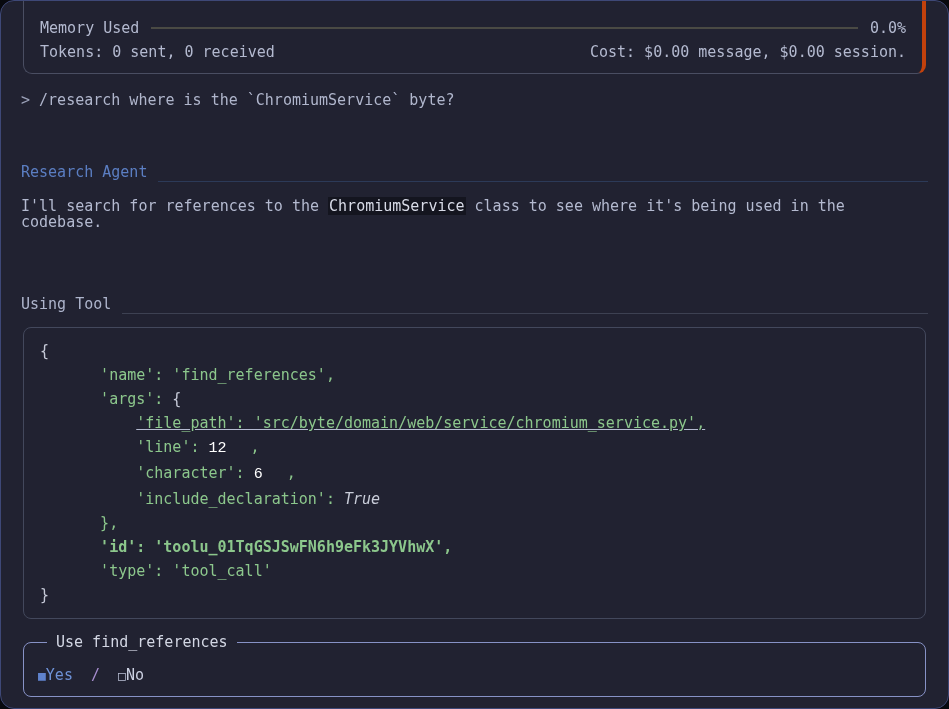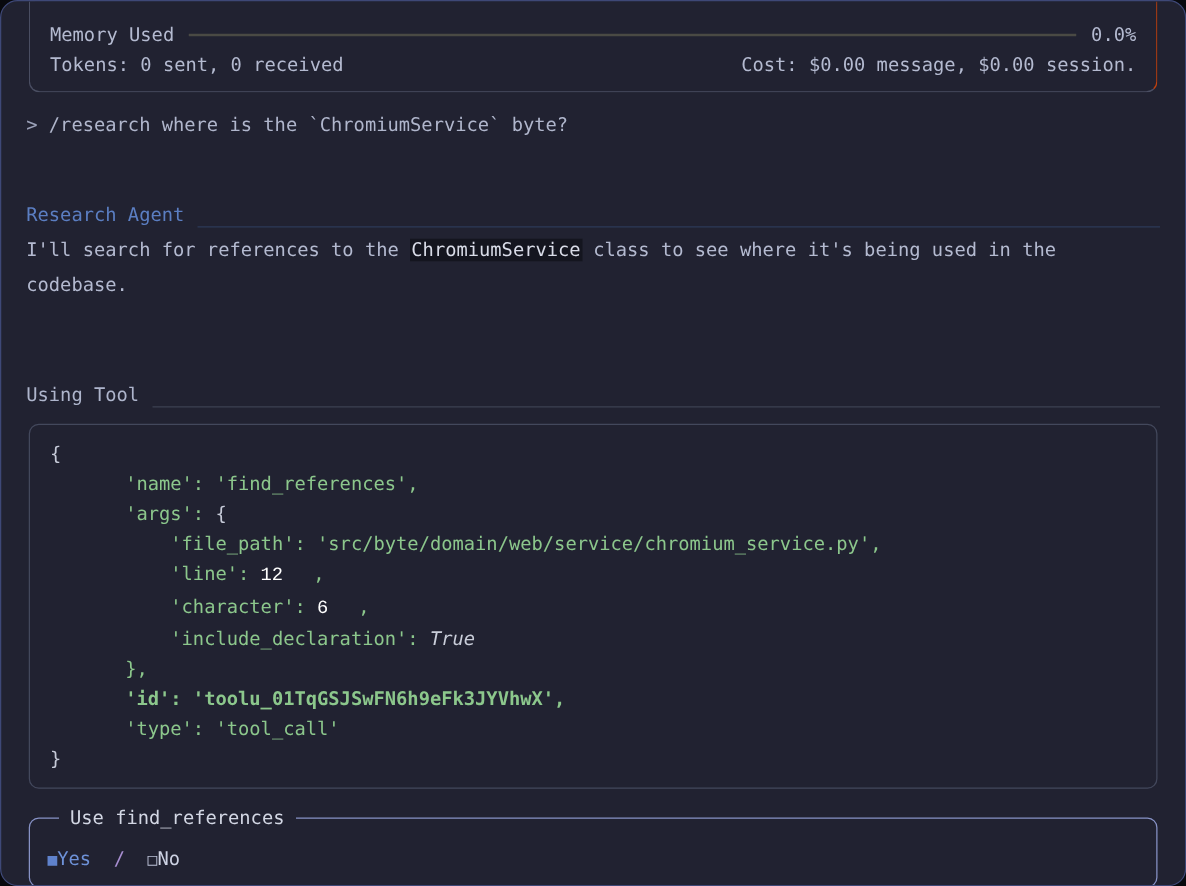--- a/index.html
+++ b/index.html
@@ -15,39 +15,39 @@
     border: 1px solid #3e4877;
     border-radius: 14px;
     overflow: hidden;
     color: #b4bad0;
     font-size: 15px;
   }
   
   .stats-panel {
     margin: 0 22px;
     border-left: 1px solid #4a4e62;
-    border-right: 1px solid #c2410c;
+    border-right: 4px solid #c2410c;
     border-bottom: 1px solid #4a4e62;
     border-radius: 0 0 9px 9px;
     padding: 15px 16px 9px 16px;
   }
   .stats-row { display: flex; align-items: center; line-height: 24px; white-space: nowrap; }
   .stats-row.spread { justify-content: space-between; }
   .progress-line { flex: 1; height: 2px; background: #4a4a44; margin: 0 12px; }
   
   .content { padding: 0 20px; }
   .prompt-line { margin-top: 16px; line-height: 20px; color: #b0b6cc; white-space: pre; }
   .prompt-line .prompt-symbol { color: #9ba1b8; }
   .section-heading { display: flex; align-items: flex-end; line-height: 20px; white-space: nowrap; }
   .section-heading .rule { flex: 1; height: 1px; margin-left: 11px; }
   .heading-agent { margin-top: 52px; color: #5b7ec2; }
   .heading-agent .rule { background: #2c3a58; }
   .heading-tool { margin-top: 64px; color: #aeb5cc; }
   .heading-tool .rule { background: #3d4152; }
-  .agent-message { margin-top: 4px; line-height: 28px; color: #b4bad0; }
+  .agent-message { margin-top: 16px; line-height: 16px; color: #b4bad0; }
   .inline-code { background: #14151f; color: #d9dce8; padding: 0 1px; }
   
   .tool-box {
     margin: 13px 2px 0 2px;
     border: 1px solid #43485c;
     border-radius: 8px;
     padding: 11px 10px 11px 16px;
   }
   .code-line { line-height: 24px; white-space: pre; }
   .tok-p { color: #c6cad8; }
@@ -104,21 +104,21 @@
 
     <div class="section-heading heading-tool">
       <span>Using Tool</span>
       <span class="rule"></span>
     </div>
 
     <div class="tool-box">
         <div class="code-line" style="padding-left: 0ch;"><span class="tok-p">{</span></div>
         <div class="code-line" style="padding-left: 4ch;"><span class="tok-s">'name': 'find_references',</span></div>
         <div class="code-line" style="padding-left: 4ch;"><span class="tok-s">'args': </span><span class="tok-p">{</span></div>
-        <div class="code-line" style="padding-left: 8ch;"><span class="tok-s">'file_path': 'src/byte/domain/web/service/chromium_service.py',</span></div>
+        <div class="code-line" style="padding-left: 8ch; text-decoration: underline;"><span class="tok-s">'file_path': 'src/byte/domain/web/service/chromium_service.py',</span></div>
         <div class="code-line" style="padding-left: 8ch;"><span class="tok-s">'line': </span><span class="tok-n">12</span><span class="tok-s">,</span></div>
         <div class="code-line" style="padding-left: 8ch;"><span class="tok-s">'character': </span><span class="tok-n">6</span><span class="tok-s">,</span></div>
         <div class="code-line" style="padding-left: 8ch;"><span class="tok-s">'include_declaration': </span><span class="tok-b">True</span></div>
         <div class="code-line" style="padding-left: 4ch;"><span class="tok-s">},</span></div>
         <div class="code-line" style="padding-left: 4ch; font-weight: bold;"><span class="tok-s">'id': 'toolu_01TqGSJSwFN6h9eFk3JYVhwX',</span></div>
         <div class="code-line" style="padding-left: 4ch;"><span class="tok-s">'type': 'tool_call'</span></div>
         <div class="code-line" style="padding-left: 0ch;"><span class="tok-p">}</span></div>
       </div>
 
     <fieldset class="confirm-box">

